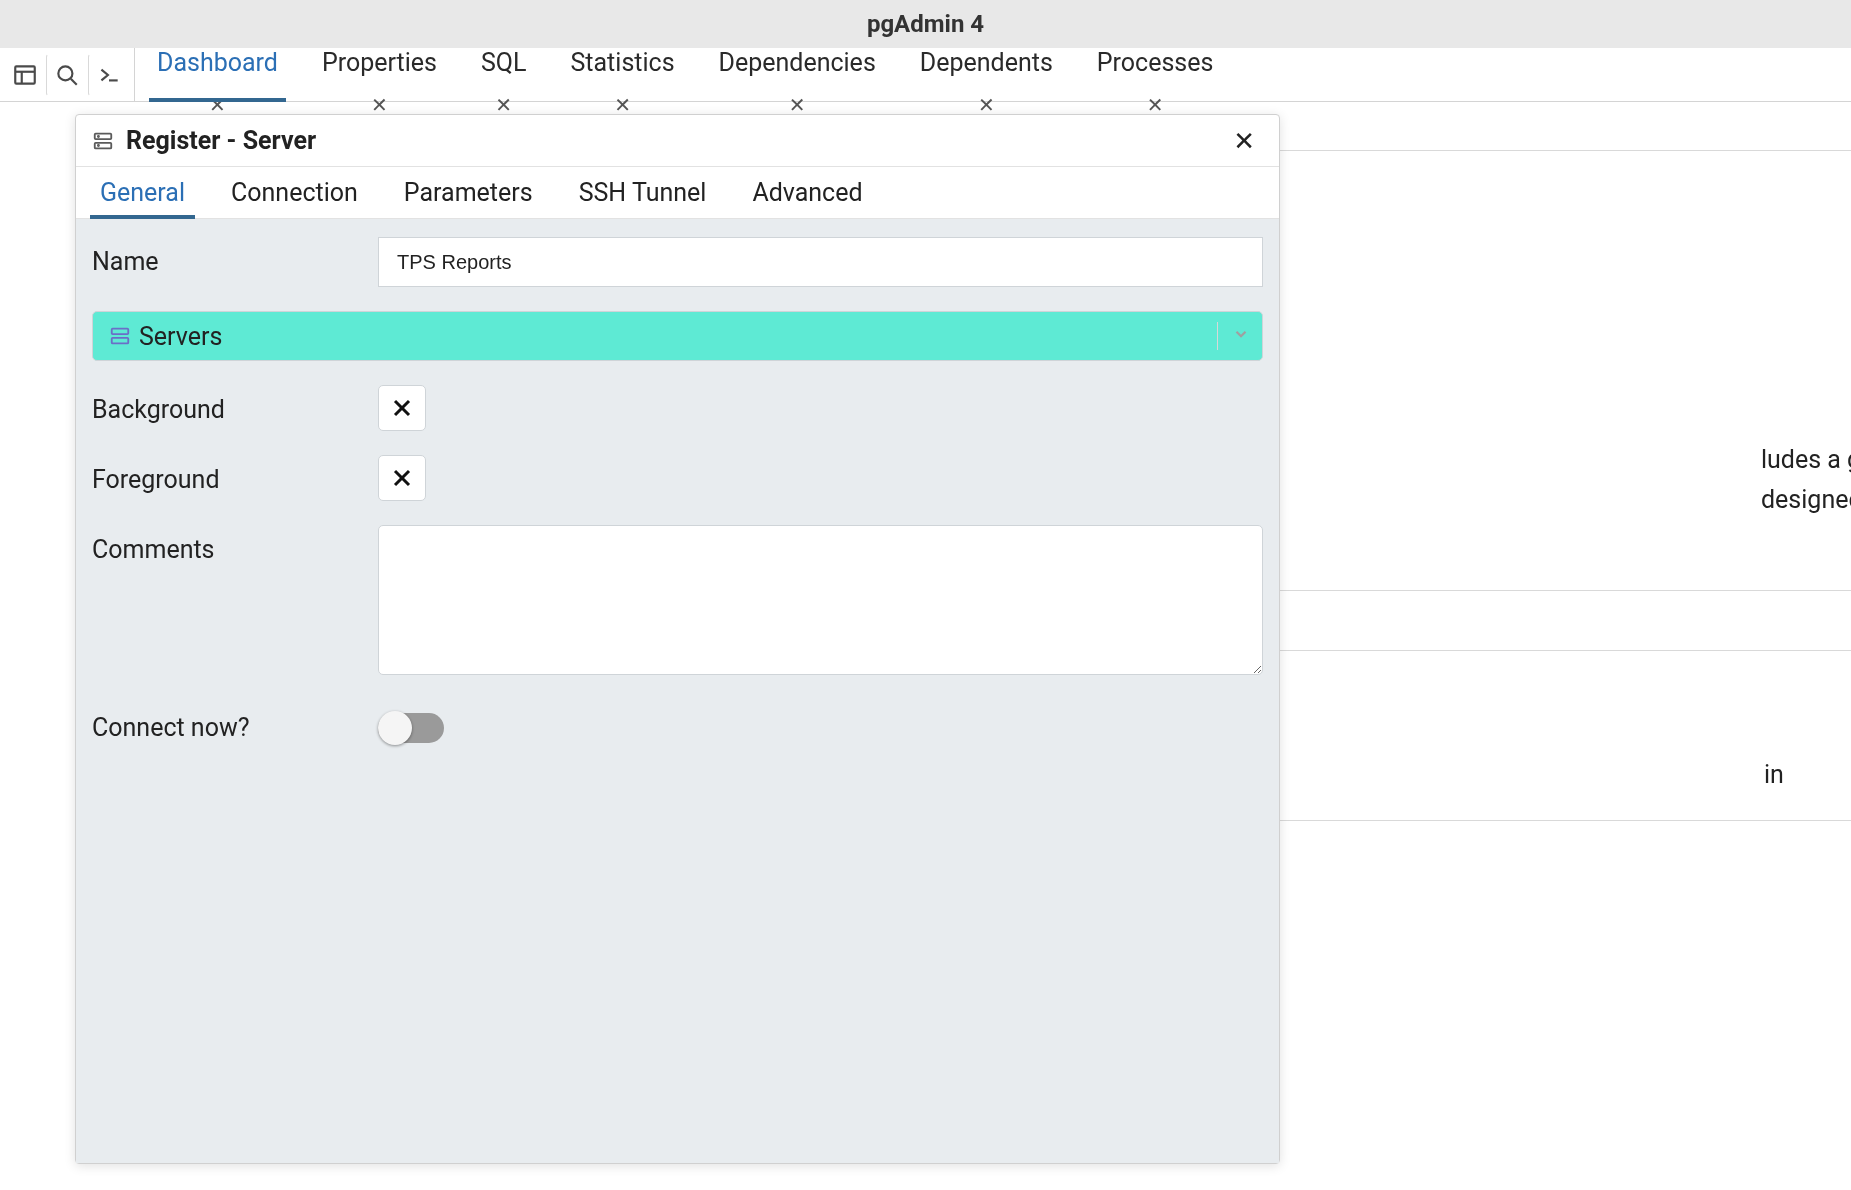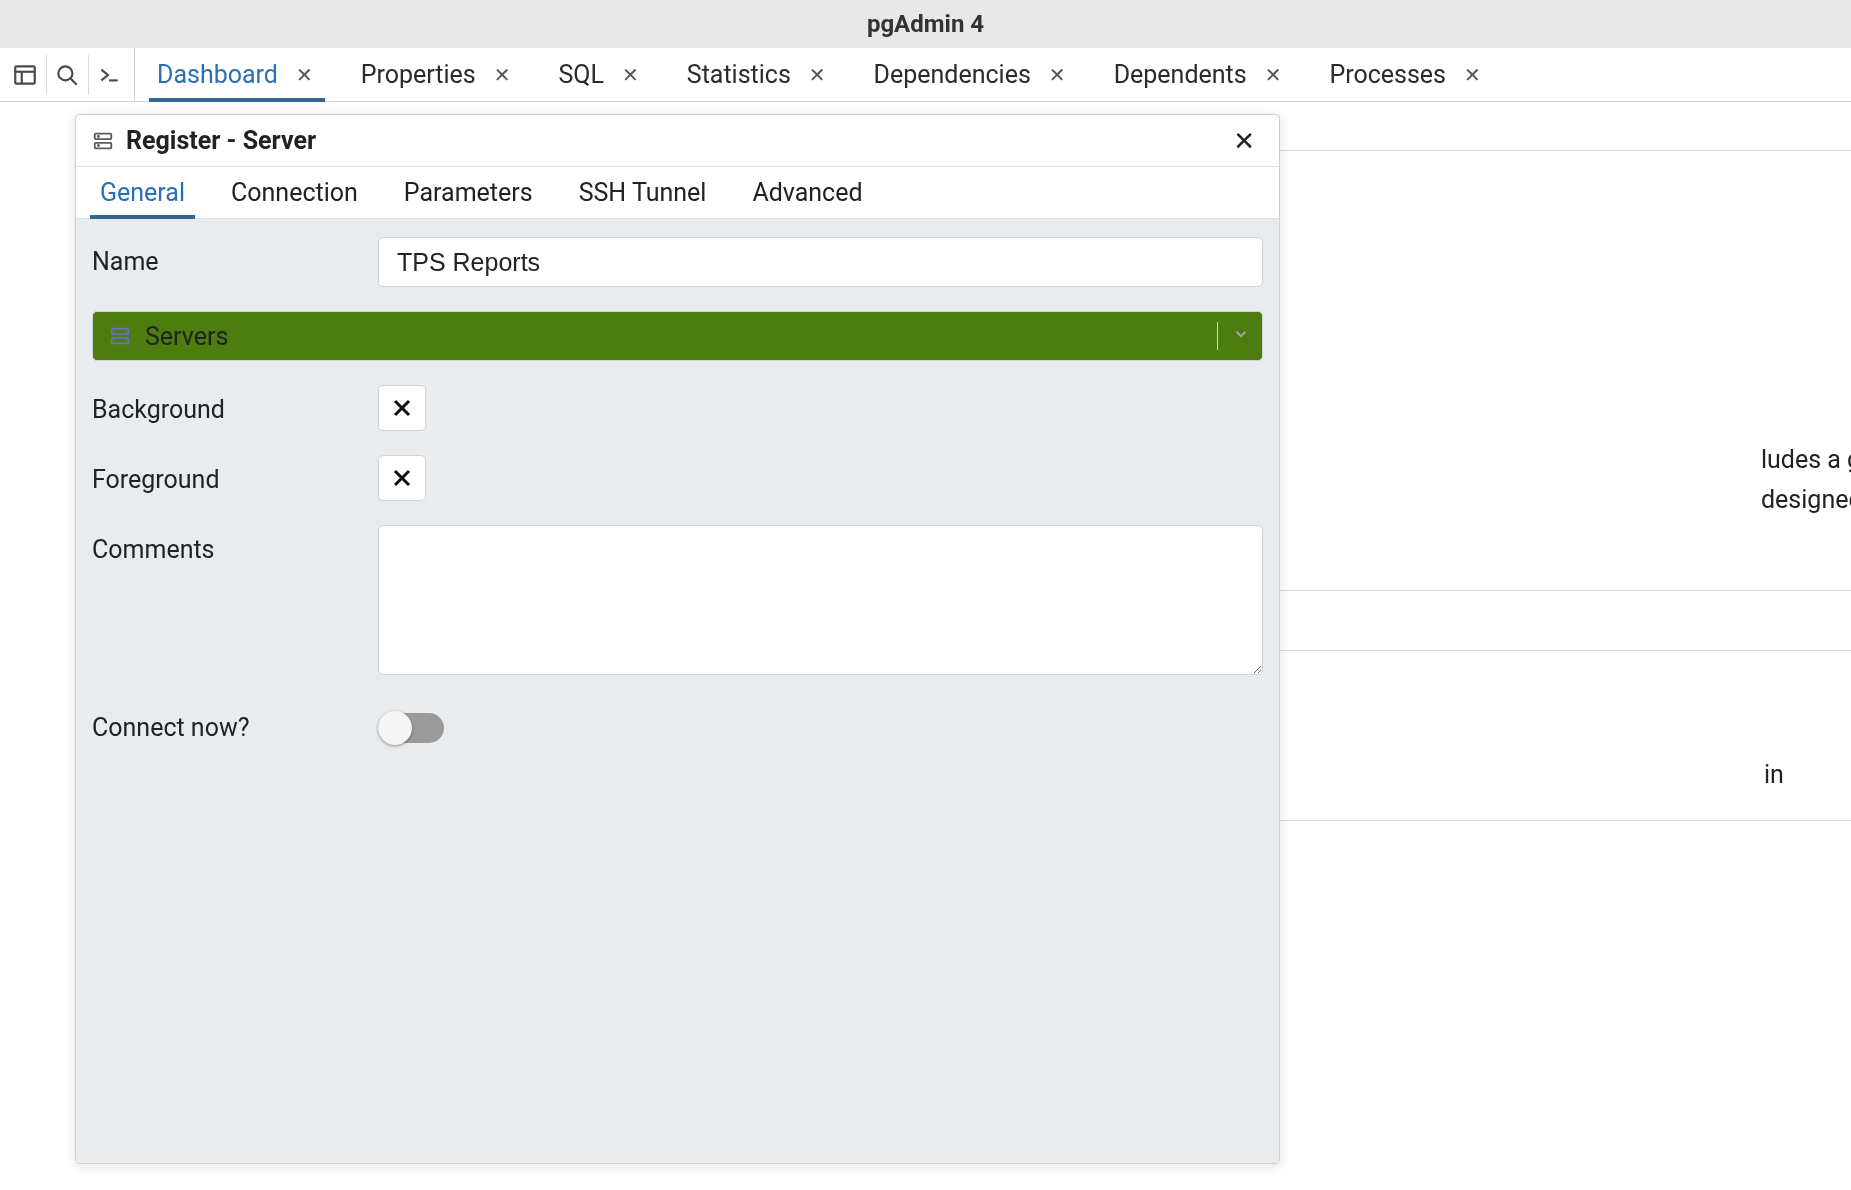--- a/index.html
+++ b/index.html
@@ -25,21 +25,21 @@
     background: #fff;
   }
   .mini-btn + .mini-btn { border-left: 1px solid #d9d9d9; }
   .mini-btn svg { width: 26px; height: 26px; stroke: #4a4a4a; fill: none; stroke-width: 2; }
   
   .tabbar {
     display: flex; align-items: stretch; flex: 1;
   }
   .tab {
     display: flex; align-items: center; gap: 14px; padding: 0 22px;
-    font-size: 25px; color: #2a2a2a; cursor: pointer; position: relative;
+    font-size: 25px; color: #2a2a2a; cursor: pointer; position: relative; flex-direction: column;
   }
   .tab.active { color: #2b6fb5; }
   .tab.active::after {
     content: ""; position: absolute; left: 14px; right: 14px; bottom: -1px; height: 4px; background: #336790;
   }
   .tab .x { font-size: 20px; color: #555; padding: 2px 4px; }
   
   
   .bg-peek {
     position: absolute; top: 440px; right: 0; width: 90px; font-size: 25px; color: #222; line-height: 1.6;
@@ -74,26 +74,26 @@
   }
   
   .modal-body {
     flex: 1; background: #e8ecef; padding: 18px 16px; overflow: auto;
   }
   .form-row { display: flex; align-items: flex-start; margin-bottom: 24px; }
   .form-label { width: 286px; font-size: 25px; color: #222; padding-top: 10px; }
   .form-field { flex: 1; }
   
   .text-input {
-    width: 100%; height: 50px; font-size: 25px; padding: 6px 18px;
-    border: 1px solid #cfd4d8; border-radius: 5px; background: #fff; color: #222;
+    width: 100%; height: 50px; font-size: 20px; padding: 6px 18px;
+    border: 1px solid #cfd4d8; border-radius: 0; background: #fff; color: #222;
   }
   .select-wrap {
-    width: 100%; height: 50px; border: 1px solid #cfd4d8; border-radius: 5px; background: #4d7c0f;
-    display: flex; align-items: center; padding: 0 12px 0 16px; gap: 14px; cursor: pointer;
+    width: 100%; height: 50px; border: 1px solid #cfd4d8; border-radius: 5px; background: #5eead4;
+    display: flex; align-items: center; padding: 0 12px 0 16px; gap: 8px; cursor: pointer;
   }
   .select-value { flex: 1; font-size: 25px; color: #222; }
   .select-caret-wrap { border-left: 1px solid #d8d8d8; padding-left: 14px; height: 60%; display:flex; align-items:center; }
   .select-caret { color: #a0a0a0; }
   
   .color-clear-btn {
     width: 48px; height: 46px; border: 1px solid #cfd4d8; border-radius: 5px; background: #fff;
     display: flex; align-items: center; justify-content: center; cursor: pointer;
   }
   .color-clear-btn svg { width: 24px; height: 24px; stroke: #111; stroke-width: 3; fill: none; }

